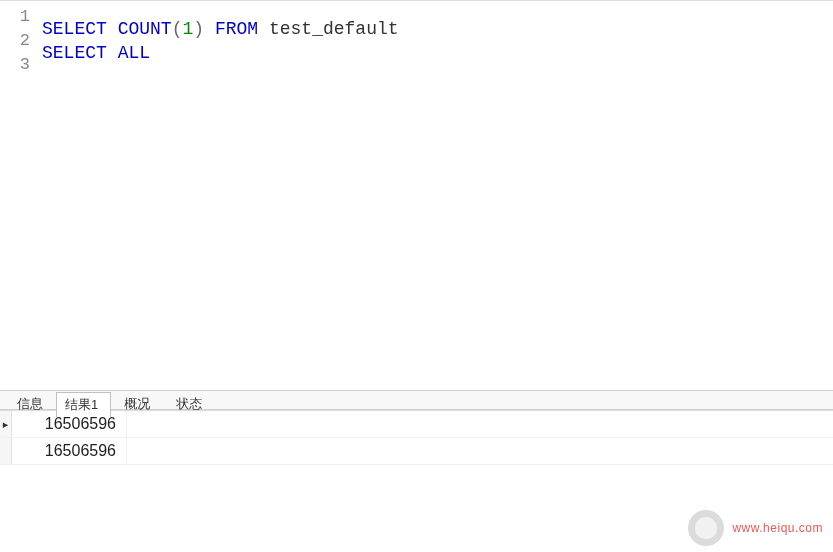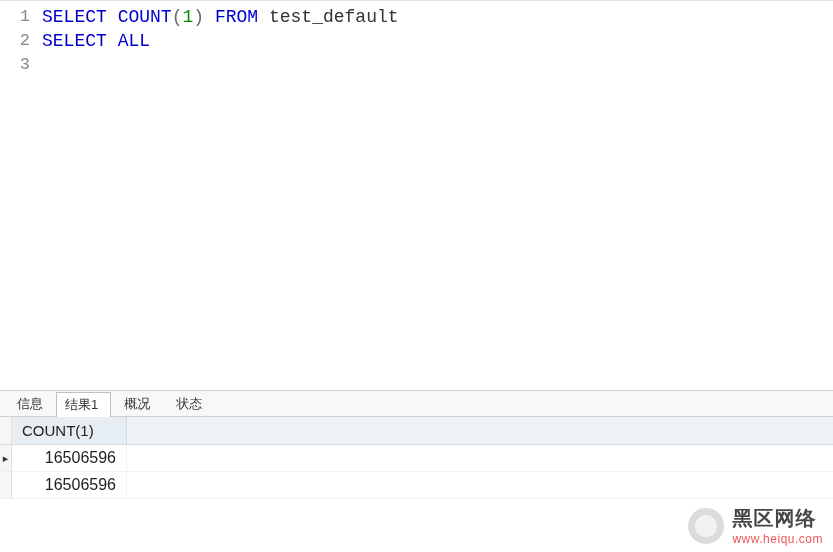--- a/index.html
+++ b/index.html
@@ -29,31 +29,32 @@
       width: 42px;
       text-align: right;
       padding-right: 12px;
       color: #888888;
       user-select: none;
       font-size: 17px;
     }
     .code-content {
       white-space: pre;
       font-family: Consolas, "Courier New", monospace;
+      margin-top: 12px;
     }
     .kw { color: #0000cc; }
     .num { color: #008800; }
     .paren { color: #666666; }
     .ident { color: #333333; }
     .tabs-bar {
       display: flex;
       background: #f8f8f8;
       border-top: 1px solid #d0d0d0;
       border-bottom: 1px solid #d0d0d0;
-      height: 27px;
+      height: 20px;
       align-items: flex-start;
       padding-left: 4px;
     }
     .tab {
       padding: 3px 12px;
       font-size: 13px;
       color: #333;
       border: 1px solid transparent;
       border-bottom: none;
       cursor: pointer;
@@ -158,35 +159,33 @@
 <div class="tabs-bar" id="tabs">
     <div class="tab">信息</div>
     <div class="tab active">结果1</div>
     <div class="tab">概况</div>
     <div class="tab">状态</div>
   </div>
 
 <div class="results-area">
   <div class="grid-header-row">
     <div class="row-indicator-col"></div>
-    <div class="grid-header-cell">COUNT(1)</div>
   </div>
   <div id="grid-body">
       <div class="grid-row">
         <div class="row-indicator-col">▸</div>
         <div class="grid-cell">16506596</div>
       </div>
       <div class="grid-row">
         <div class="row-indicator-col"></div>
         <div class="grid-cell">16506596</div>
       </div>
     </div>
 </div>
 
 <div class="watermark">
   <div class="wm-icon">
       <div class="wm-icon-inner"></div>
     </div>
   <div class="wm-text-block">
-    <div class="wm-title">黑区网络</div>
     <div class="wm-url">www.heiqu.com</div>
   </div>
 </div>
 
 </body></html>

